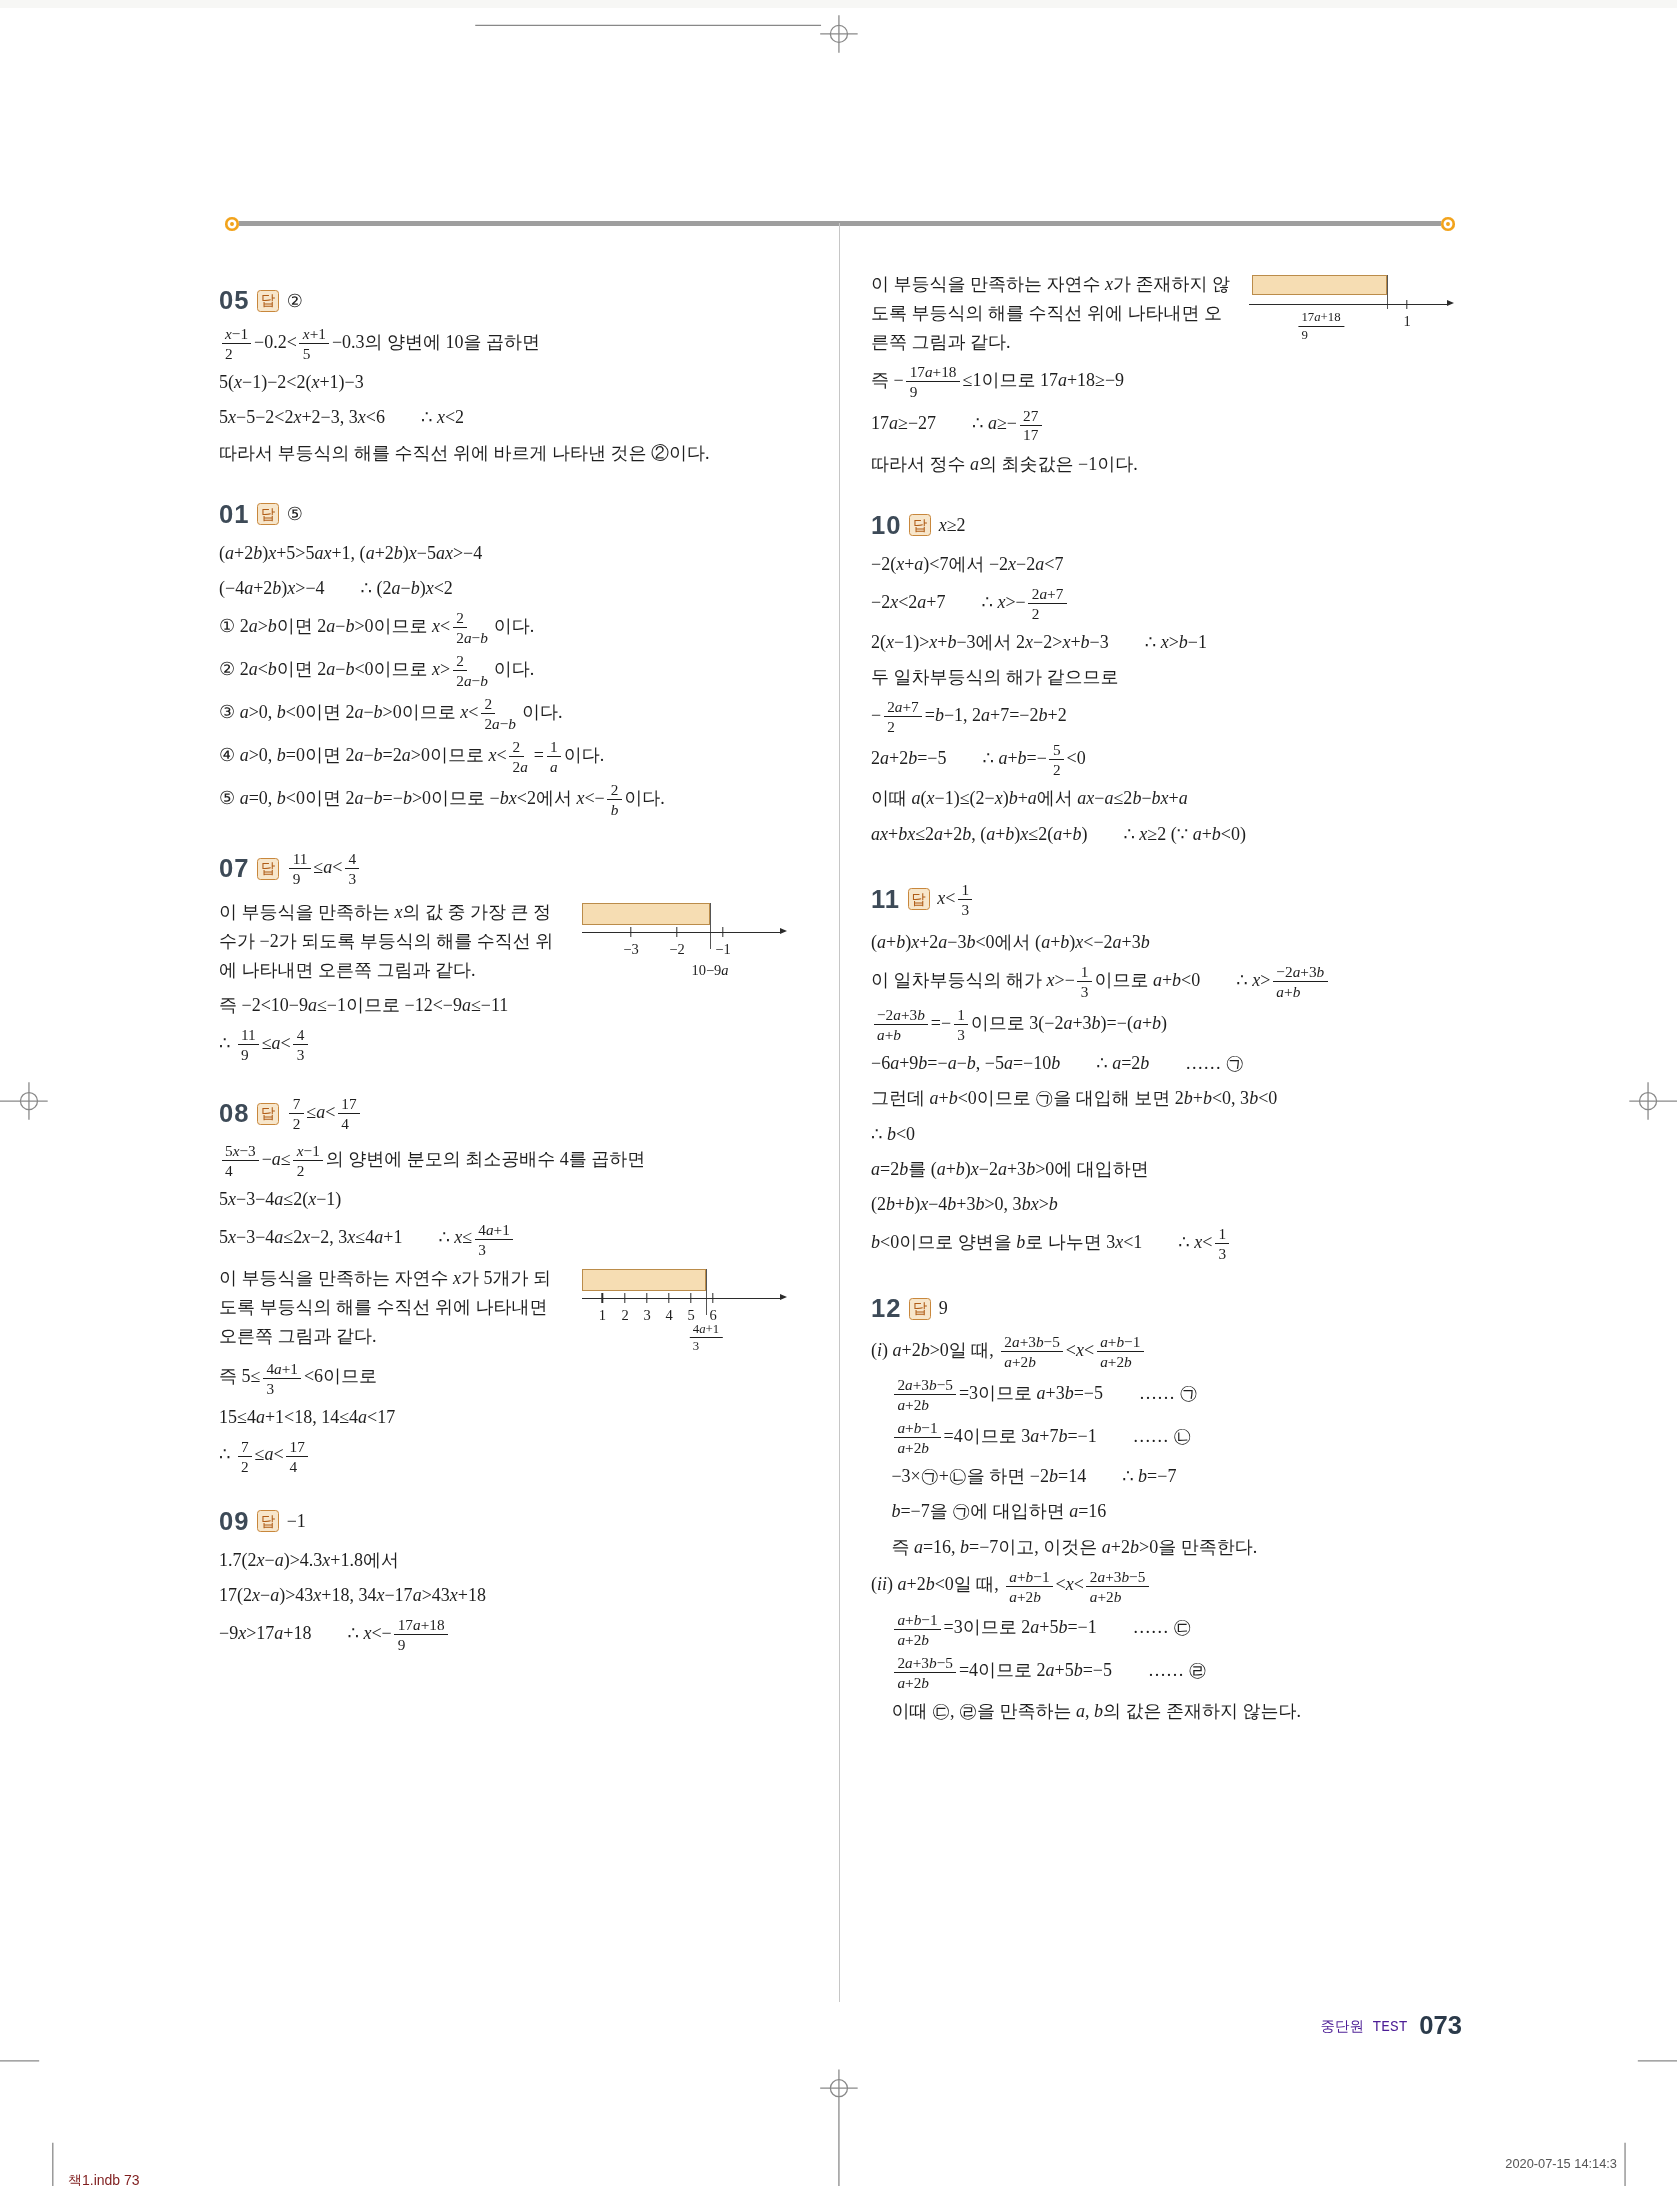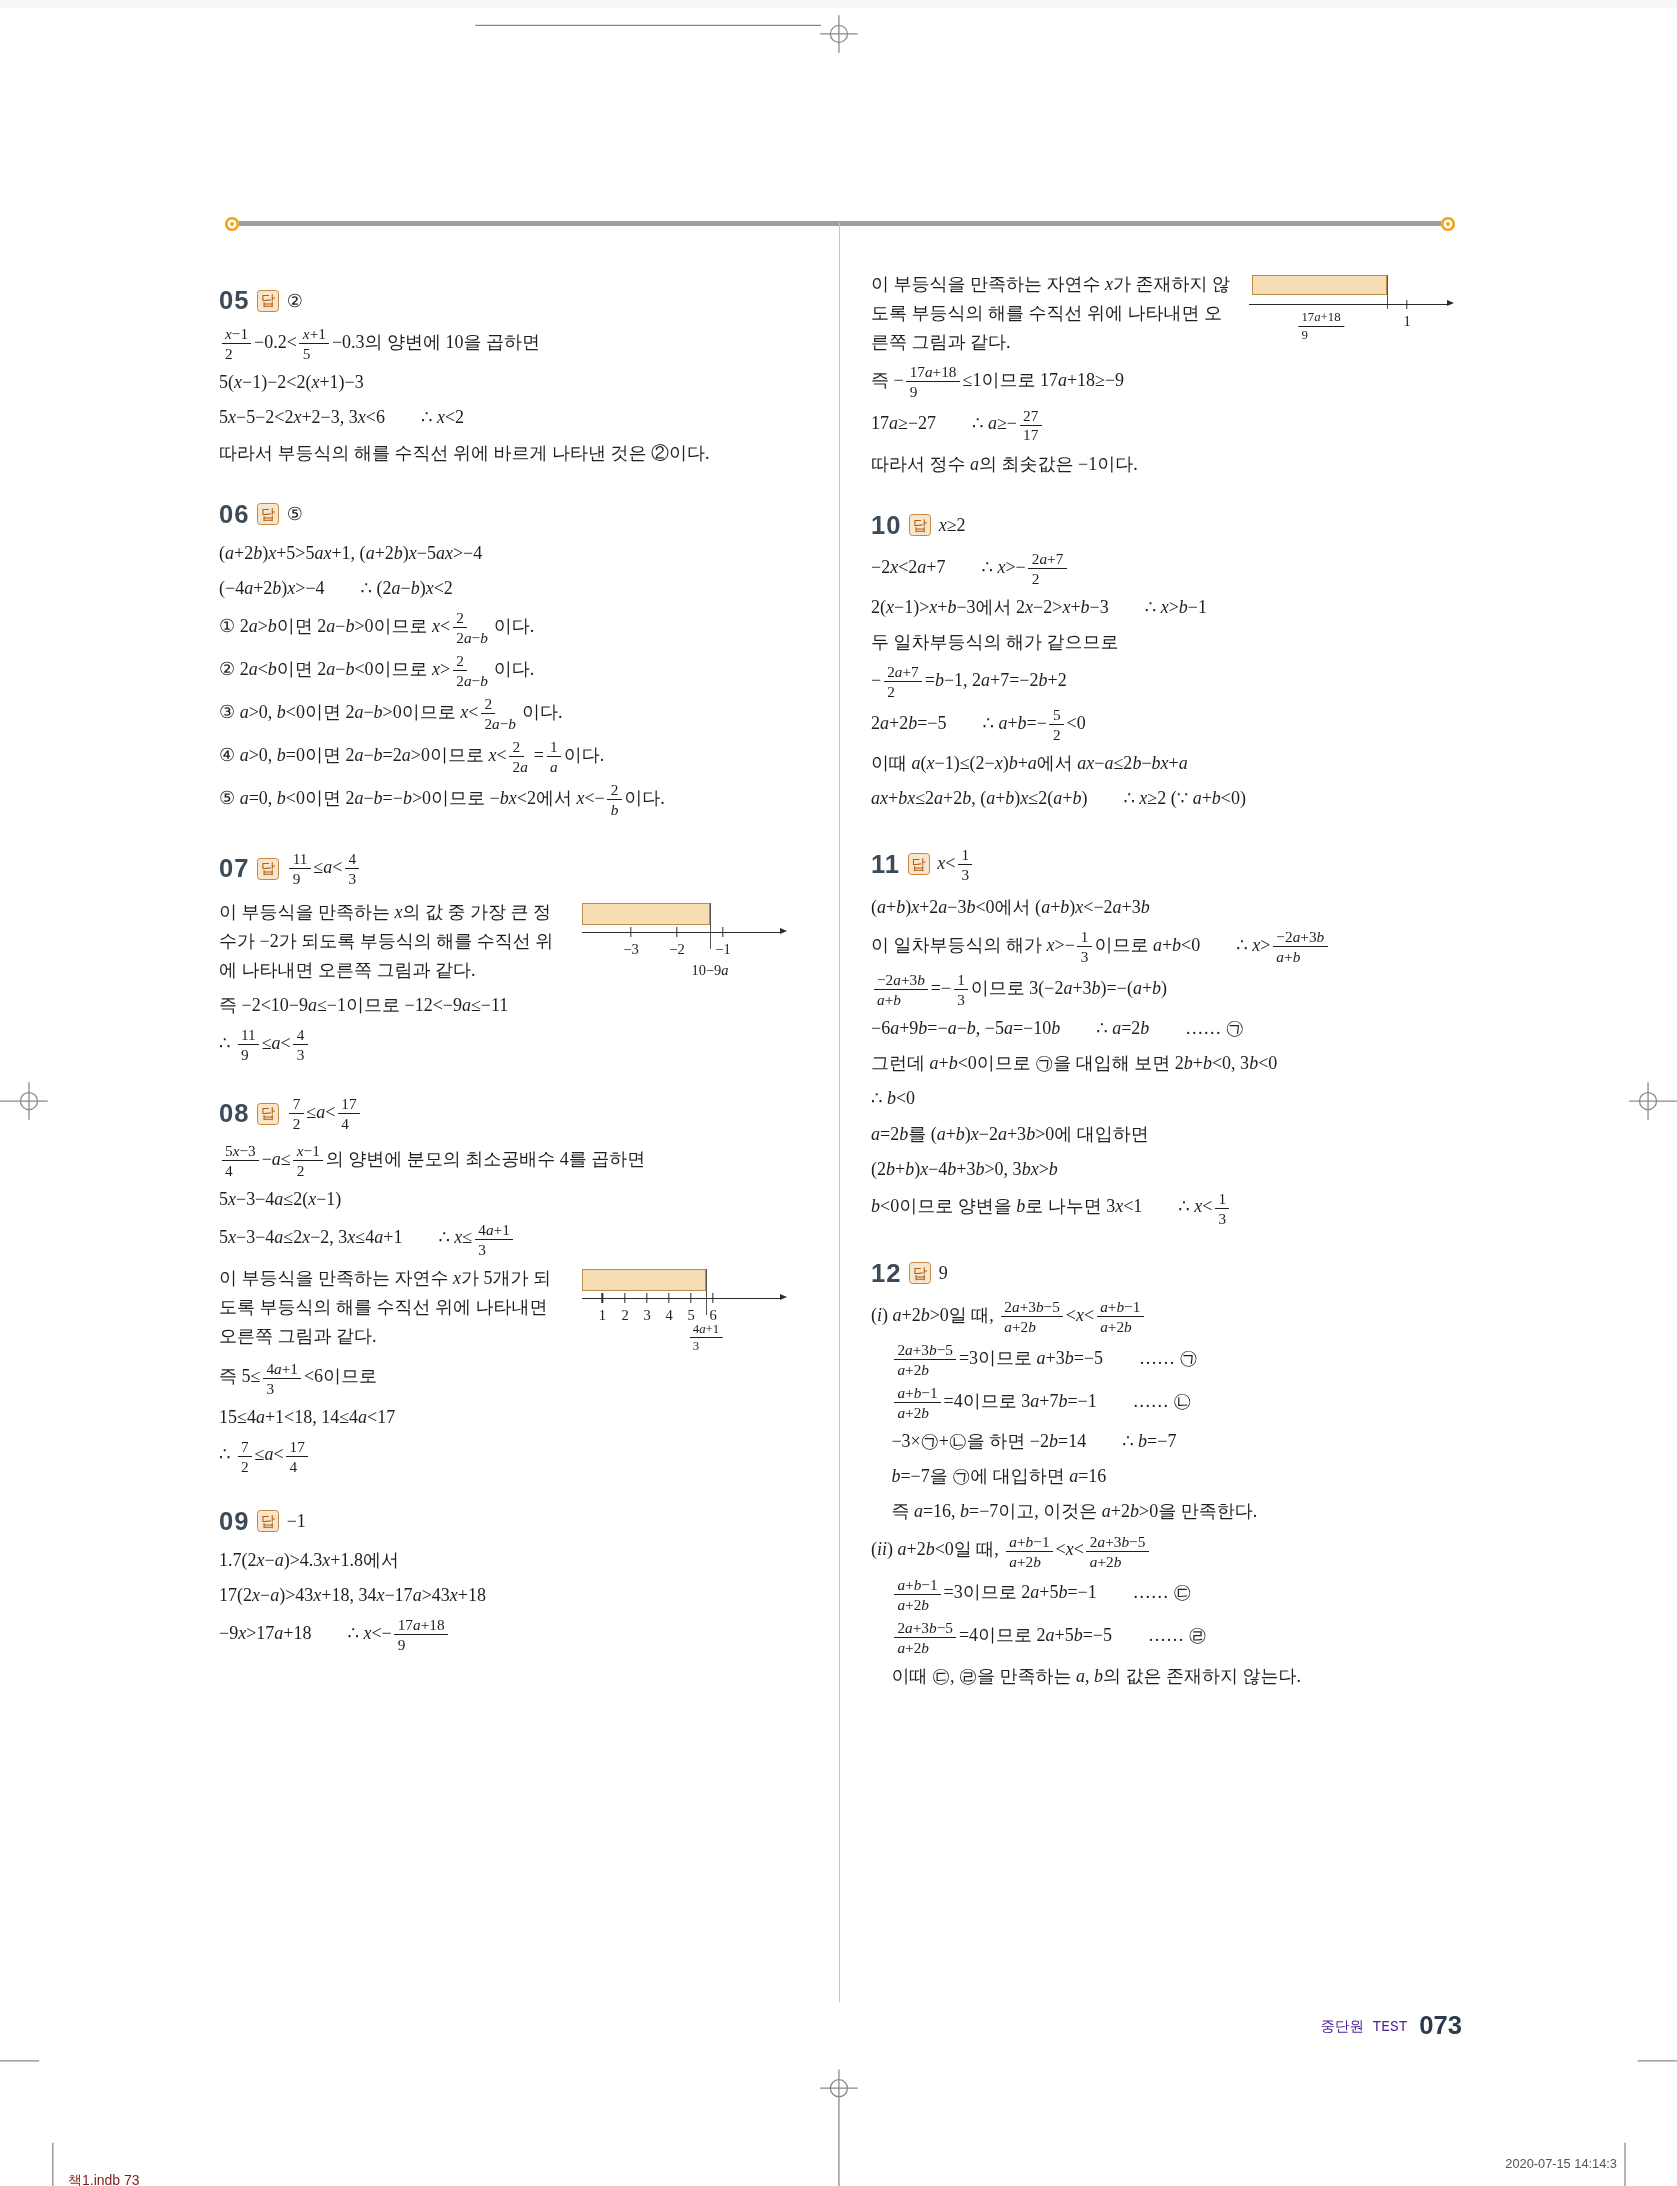--- a/index.html
+++ b/index.html
@@ -99,21 +99,21 @@
                 <span class="ftop"><i>x</i>+1</span>
                 <span class="fbot">5</span>
               </span>−0.3의 양변에 10을 곱하면</span></div>
           <div class="mline"><span class="mtext">5(<i>x</i>−1)−2&lt;2(<i>x</i>+1)−3</span></div>
           <div class="mline"><span class="mtext">5<i>x</i>−5−2&lt;2<i>x</i>+2−3, 3<i>x</i>&lt;6  ∴ <i>x</i>&lt;2</span></div>
           <div class="mline"><span class="mtext">따라서 부등식의 해를 수직선 위에 바르게 나타낸 것은 ②이다.</span></div>
         </div>
       </section>
       <section class="prob">
         <div class="prob-head">
-          <span class="prob-num">06</span>
+          <span class="prob-num">01</span>
           <span class="ans-badge">답</span>
           <span class="ans-text">⑤</span>
         </div>
         <div class="prob-body">
           <div class="mline"><span class="mtext">(<i>a</i>+2<i>b</i>)<i>x</i>+5&gt;5<i>ax</i>+1, (<i>a</i>+2<i>b</i>)<i>x</i>−5<i>ax</i>&gt;−4</span></div>
           <div class="mline"><span class="mtext">(−4<i>a</i>+2<i>b</i>)<i>x</i>&gt;−4  ∴ (2<i>a</i>−<i>b</i>)<i>x</i>&lt;2</span></div>
           <div class="mline"><span class="mtext">① 2<i>a</i>&gt;<i>b</i>이면 2<i>a</i>−<i>b</i>&gt;0이므로 <i>x</i>&lt;<span class="frac">
                 <span class="ftop">2</span>
                 <span class="fbot">2<i>a</i>−<i>b</i></span>
               </span>이다.</span></div>
@@ -277,20 +277,21 @@
           <div class="mline"><span class="mtext">따라서 정수 <i>a</i>의 최솟값은 −1이다.</span></div>
         </div>
       </section>
       <section class="prob">
         <div class="prob-head">
           <span class="prob-num">10</span>
           <span class="ans-badge">답</span>
           <span class="ans-text"><i>x</i>≥2</span>
         </div>
         <div class="prob-body">
+          <div class="mline"><span class="mtext">−2(<i>x</i>+<i>a</i>)&lt;7에서 −2<i>x</i>−2<i>a</i>&lt;7</span></div>
           <div class="mline"><span class="mtext">−2<i>x</i>&lt;2<i>a</i>+7  ∴ <i>x</i>&gt;−<span class="frac">
                 <span class="ftop">2<i>a</i>+7</span>
                 <span class="fbot">2</span>
               </span></span></div>
           <div class="mline"><span class="mtext">2(<i>x</i>−1)&gt;<i>x</i>+<i>b</i>−3에서 2<i>x</i>−2&gt;<i>x</i>+<i>b</i>−3  ∴ <i>x</i>&gt;<i>b</i>−1</span></div>
           <div class="mline"><span class="mtext">두 일차부등식의 해가 같으므로</span></div>
           <div class="mline"><span class="mtext">−<span class="frac">
                 <span class="ftop">2<i>a</i>+7</span>
                 <span class="fbot">2</span>
               </span>=<i>b</i>−1, 2<i>a</i>+7=−2<i>b</i>+2</span></div>

